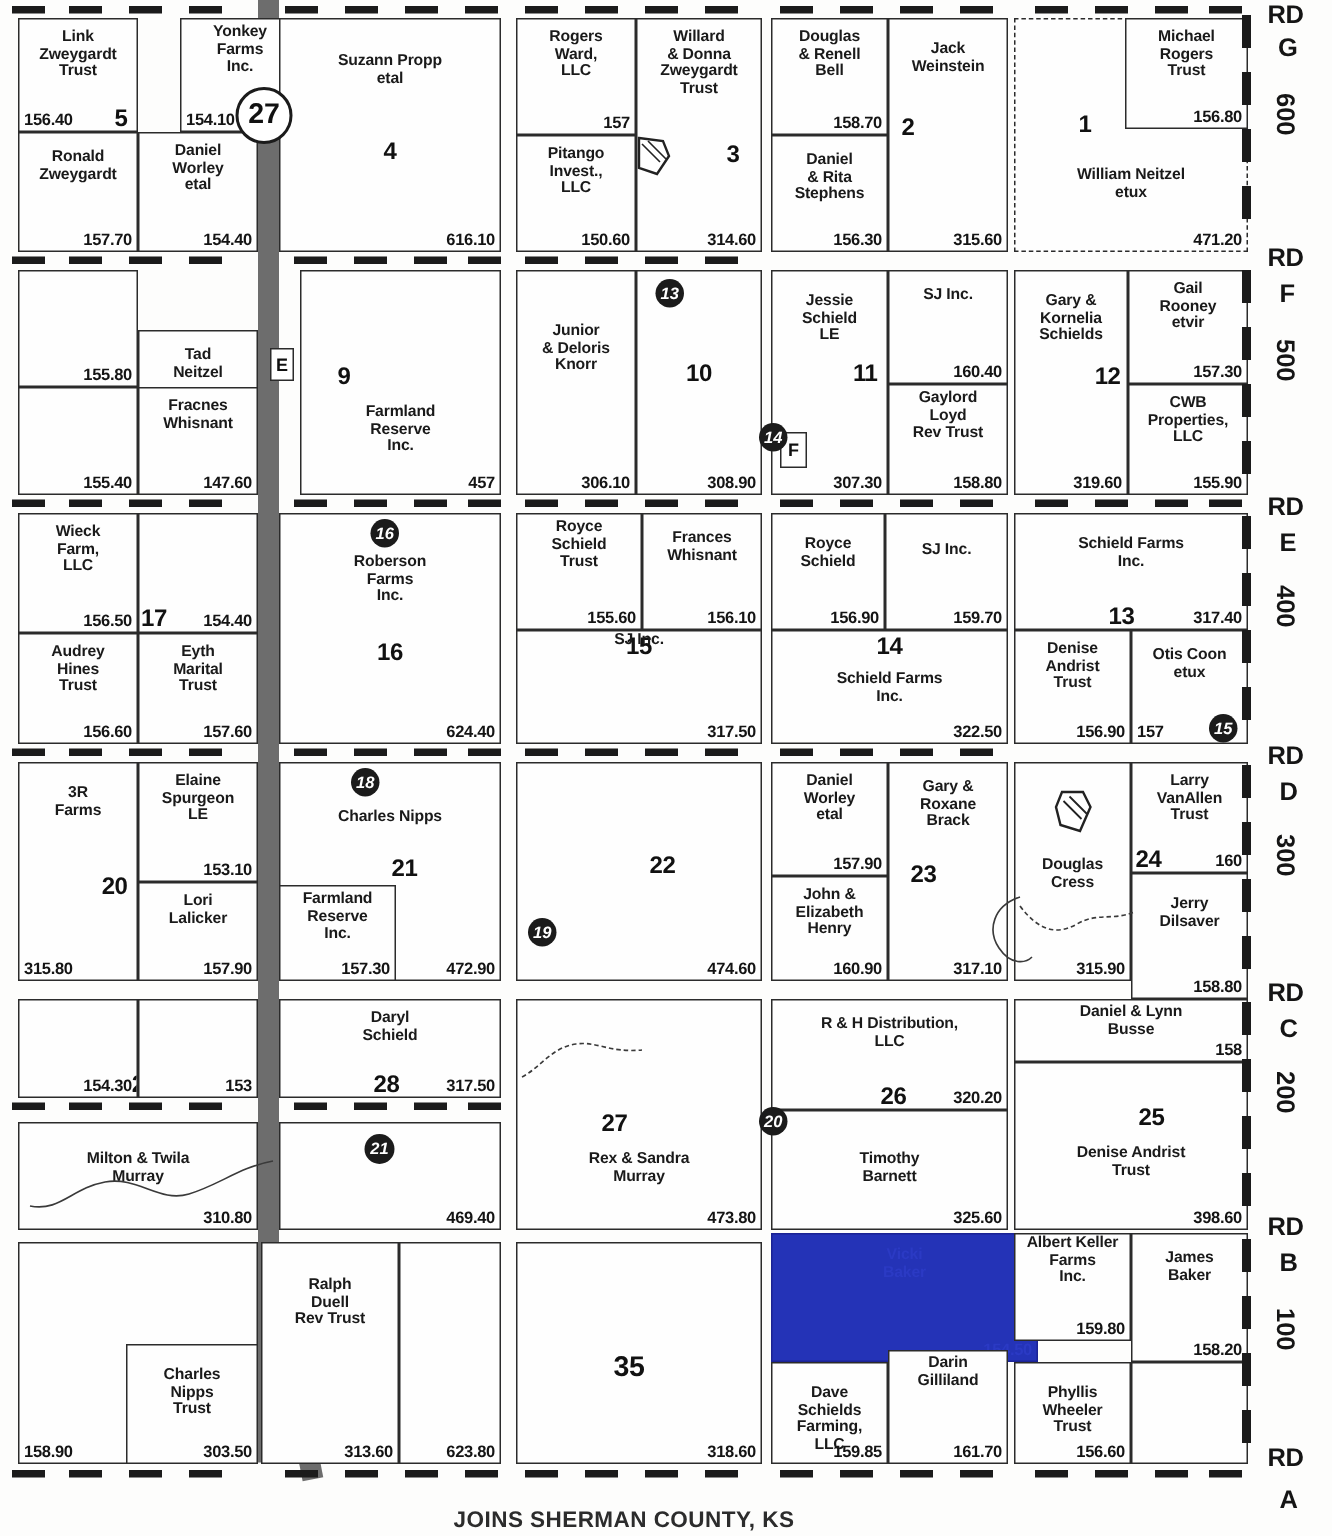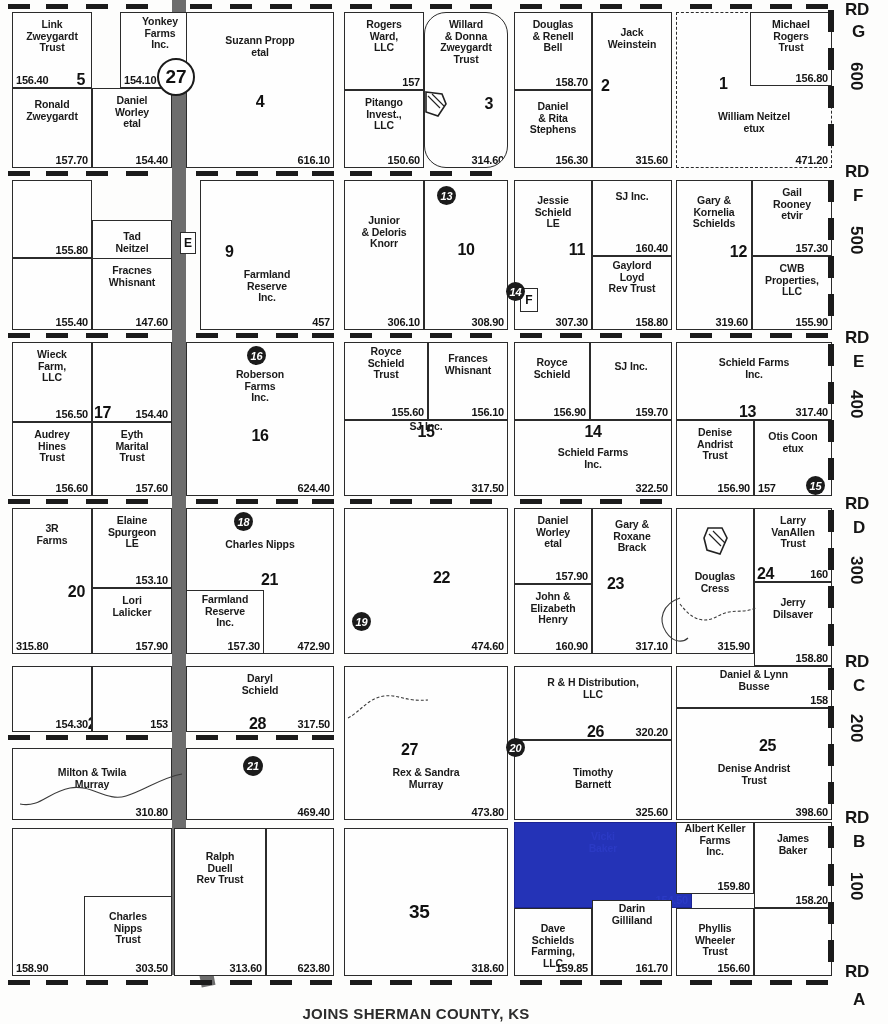--- a/index.html
+++ b/index.html
@@ -179,21 +179,21 @@
   </div>
 
   <div class="parcel" style="left:344px; top:12px; width:80px; height:78px;">
     <div class="owner t6">Rogers<br>Ward,<br>LLC</div>
     <div class="acres">157</div>
   </div>
   <div class="parcel" style="left:344px; top:90px; width:80px; height:78px;">
     <div class="owner t6">Pitango<br>Invest.,<br>LLC</div>
     <div class="acres">150.60</div>
   </div>
-  <div class="parcel" style="left:424px; top:12px; width:84px; height:156px;border-radius:22px;">
+  <div class="parcel" style="left:424px; top:12px; width:84px; height:156px;">
     <div class="owner t6">Willard<br>&amp; Donna<br>Zweygardt<br>Trust</div>
     <div class="secnum" style="right:14px; top:82px;">3</div>
     <div class="acres">314.60</div>
   </div>
 
   <svg class="sliver" style="left:420px; top:88px;" width="30" height="32" viewBox="0 0 30 32">
     <path d="M6 4 L22 6 L26 16 L18 28 L6 24 Z" fill="#fff" stroke="#222" stroke-width="1.6"></path>
     <path d="M8 8 L20 20 M12 6 L24 18" stroke="#222" stroke-width="1.1"></path>
   </svg>
 

